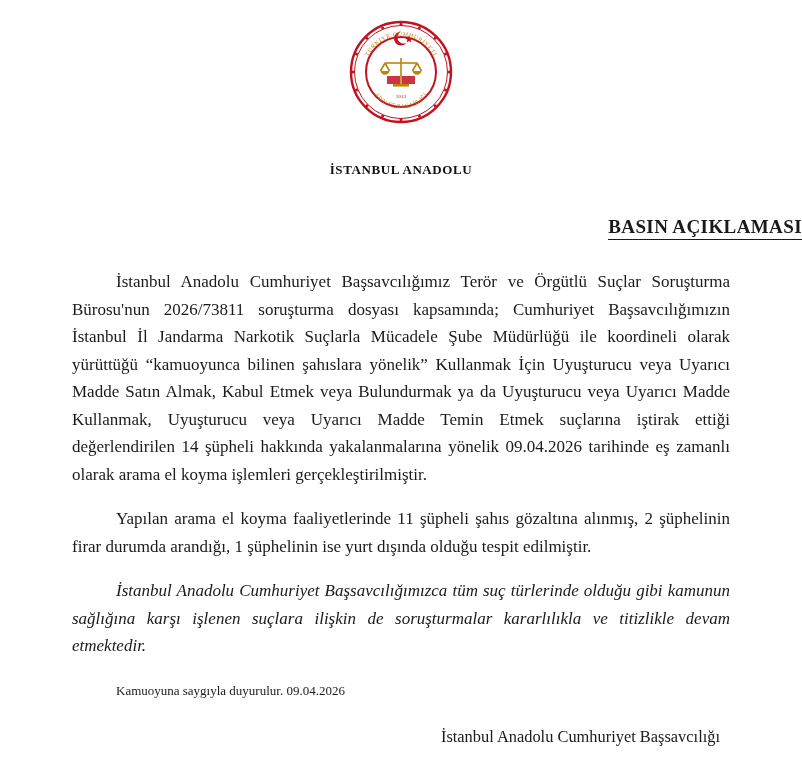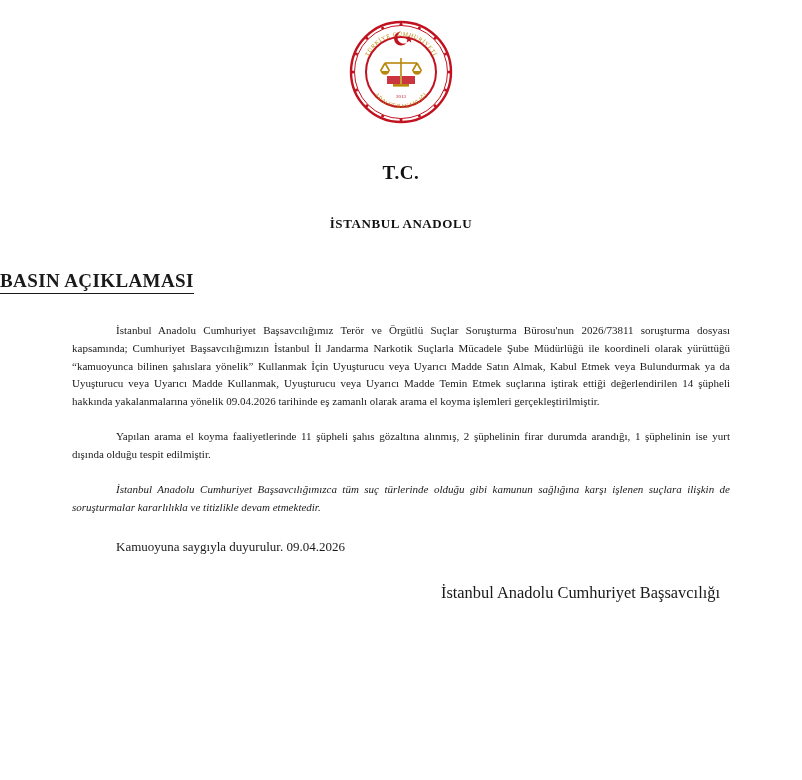--- a/index.html
+++ b/index.html
@@ -45,36 +45,36 @@
   .heading .line {
     font-weight: bold;
     letter-spacing: 0.6px;
     color: #111;
   }
   .heading .l1 { font-size: 19px; margin-bottom: 9px; }
   .heading .l2 { font-size: 13px; margin-bottom: 9px; margin-top: 32px; }
   .heading .l3 { font-size: 19px; }
 
   .doc-title {
-    text-align: left;
+    text-align: right;
     margin-top: 38px;
     font-size: 19px;
     font-weight: bold;
     letter-spacing: 0.4px;
   }
   .doc-title span {
     display: inline-block;
     border-bottom: 1.6px solid #1a1a1a;
     padding-bottom: 1px;
   }
 
   
   .body-text {
     margin: 28px 72px 0 72px;
-    font-size: 11px;
+    font-size: 17px;
     line-height: 1.62;
     text-align: justify;
     text-justify: inter-word;
     color: #1a1a1a;
   }
   .body-text p {
     margin: 0 0 17px 0;
     text-indent: 44px;
   }
   .body-text p.last-para {
@@ -158,21 +158,20 @@
         <path id="arcBottom" d="M 31 58 A 32 32 0 0 0 95 58" fill="none"></path>
         <text font-family="Liberation Serif, serif" font-size="5.4" fill="#b8860b" letter-spacing="0.5">
           <textPath href="#arcBottom" startOffset="50%" text-anchor="middle">ADALET BAKANLIĞI</textPath>
         </text>
         <text x="63" y="80" font-family="Liberation Serif, serif" font-size="5" fill="#c1121f" text-anchor="middle">2013</text>
       </svg>
     </div>
   </div>
 
   <div class="heading">
-    <div class="line l1">T.C.</div>
     <div class="line l2">İSTANBUL ANADOLU</div>
   </div>
 
   <div class="doc-title">
     <span>BASIN AÇIKLAMASI</span>
   </div>
 
   <div class="body-text">
     <p>İstanbul Anadolu Cumhuriyet Başsavcılığımız Terör ve Örgütlü Suçlar Soruşturma Bürosu'nun 2026/73811 soruşturma dosyası kapsamında; Cumhuriyet Başsavcılığımızın İstanbul İl Jandarma Narkotik Suçlarla Mücadele Şube Müdürlüğü ile koordineli olarak yürüttüğü “kamuoyunca bilinen şahıslara yönelik” Kullanmak İçin Uyuşturucu veya Uyarıcı Madde Satın Almak, Kabul Etmek veya Bulundurmak ya da Uyuşturucu veya Uyarıcı Madde Kullanmak, Uyuşturucu veya Uyarıcı Madde Temin Etmek suçlarına iştirak ettiği değerlendirilen 14 şüpheli hakkında yakalanmalarına yönelik 09.04.2026 tarihinde eş zamanlı olarak arama el koyma işlemleri gerçekleştirilmiştir.</p>
     <p>Yapılan arama el koyma faaliyetlerinde 11 şüpheli şahıs gözaltına alınmış, 2 şüphelinin firar durumda arandığı, 1 şüphelinin ise yurt dışında olduğu tespit edilmiştir.</p>

